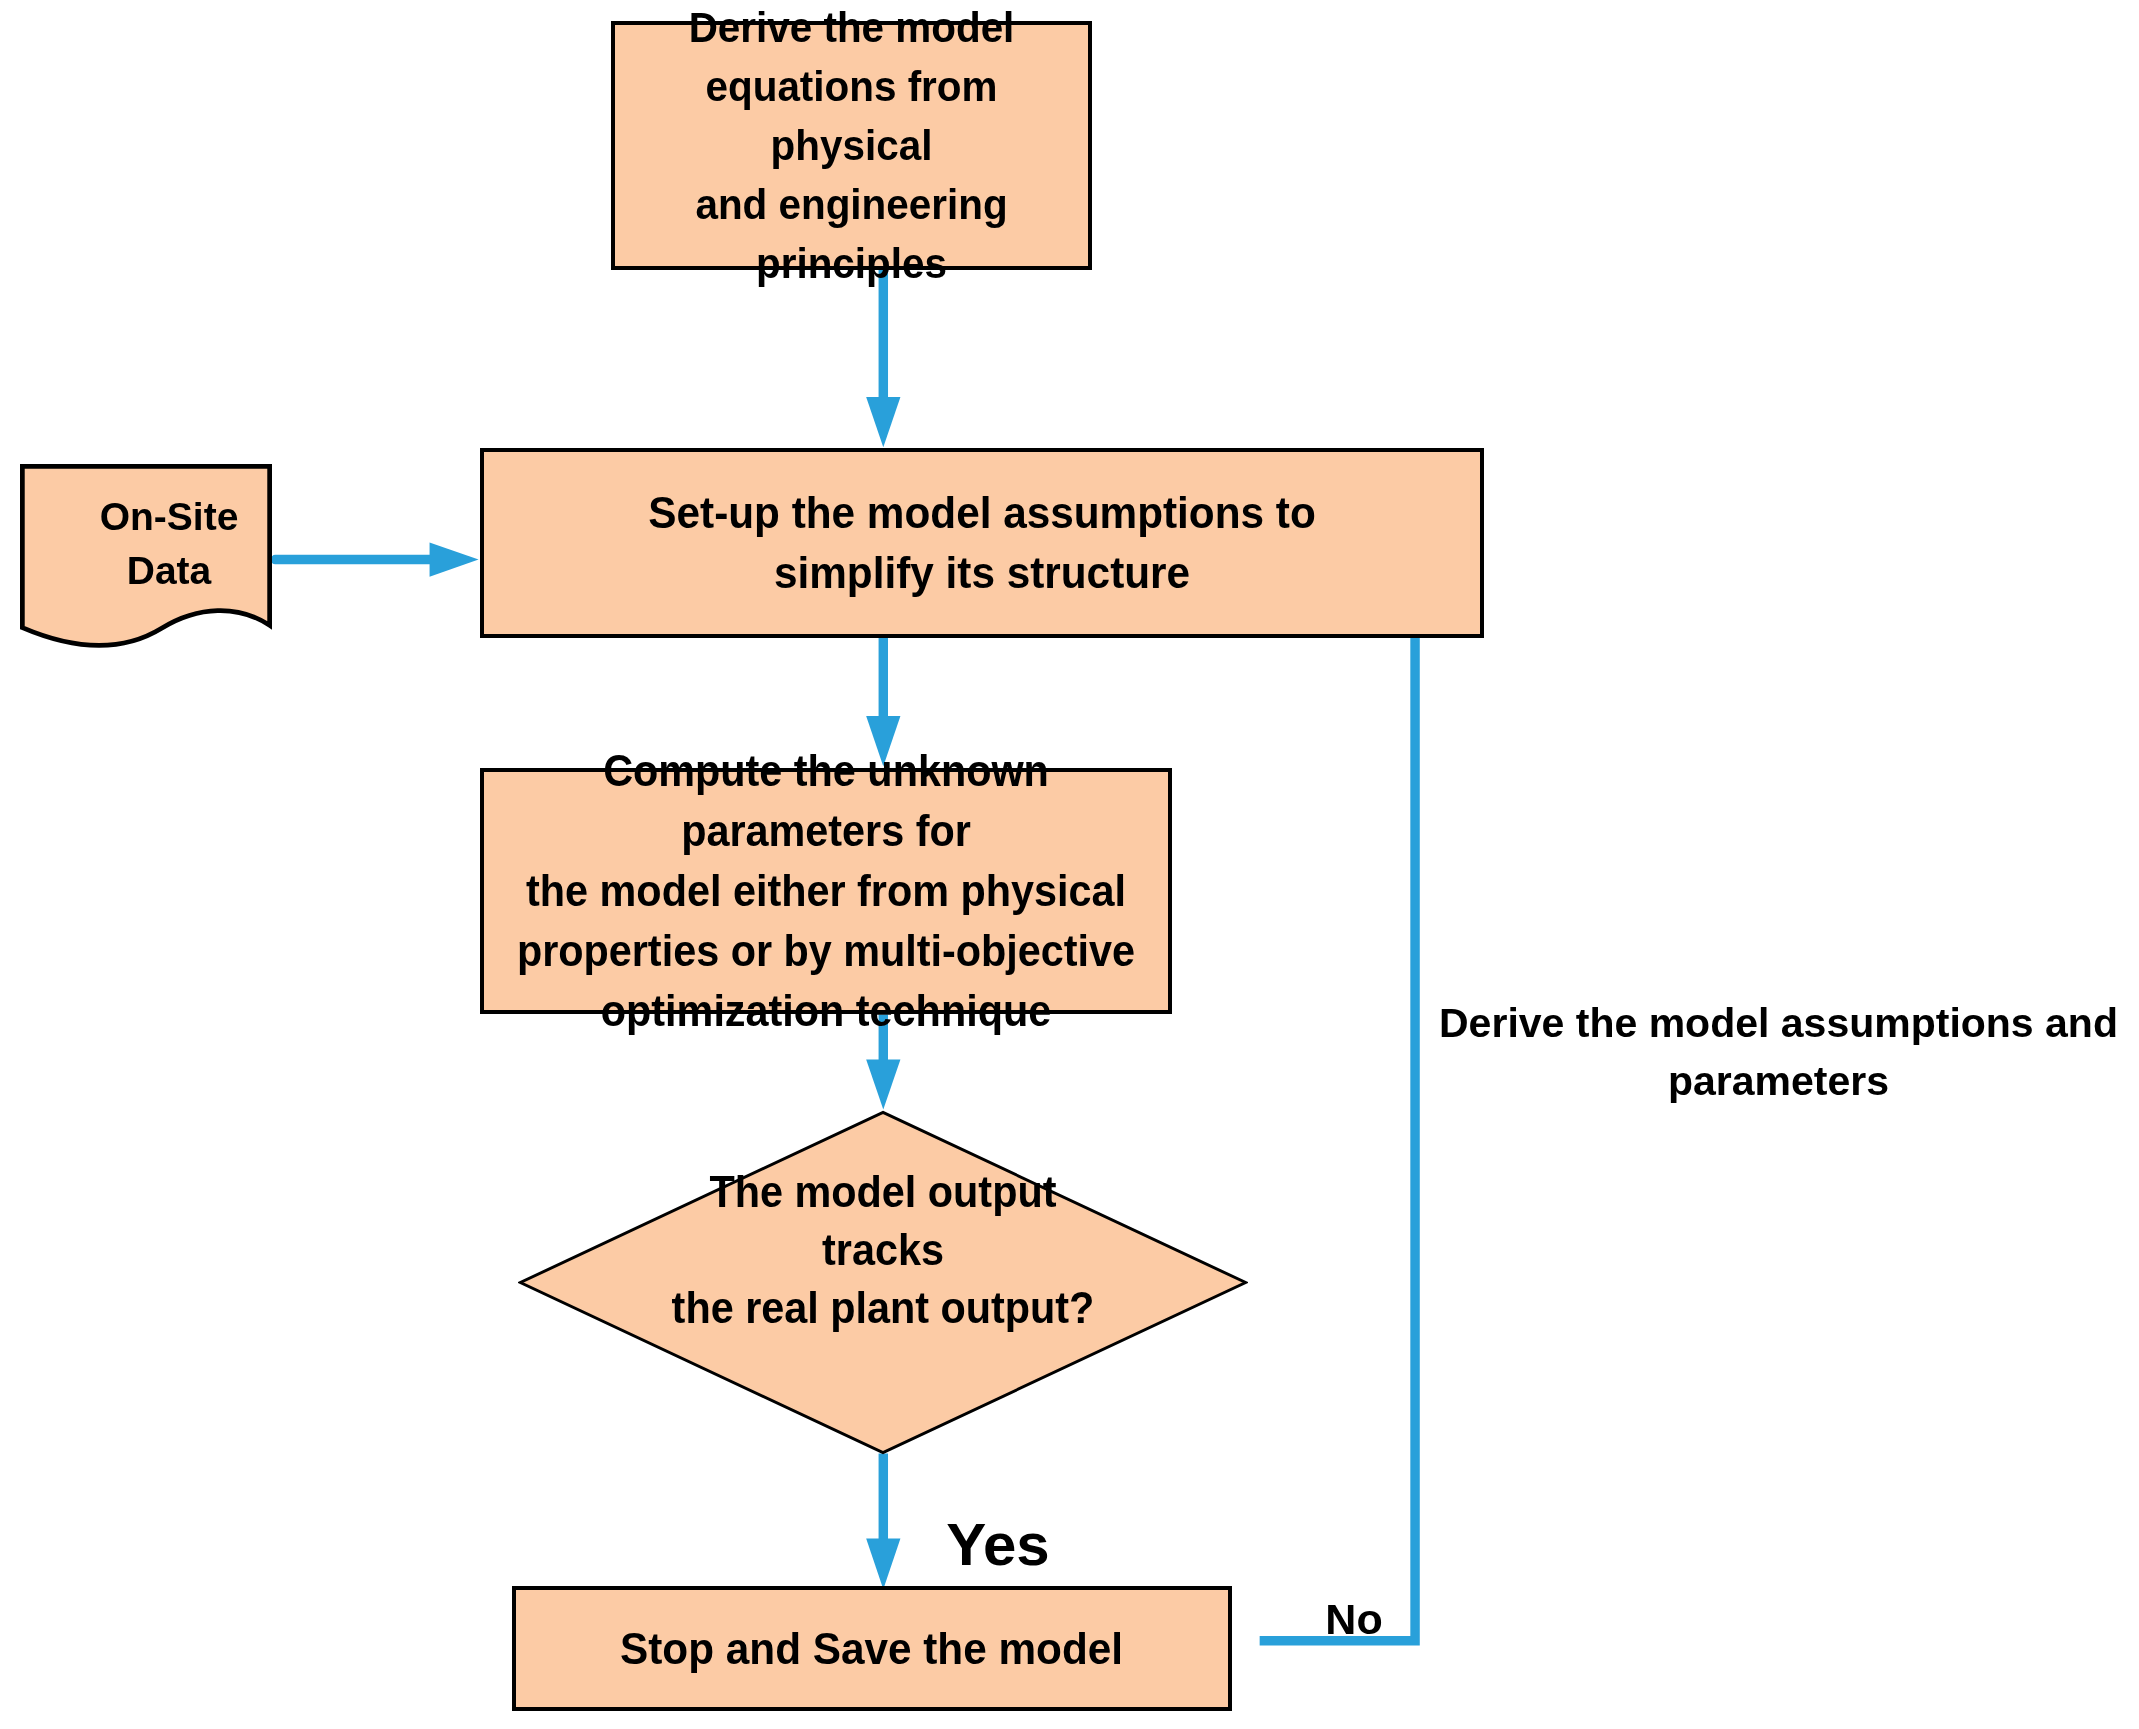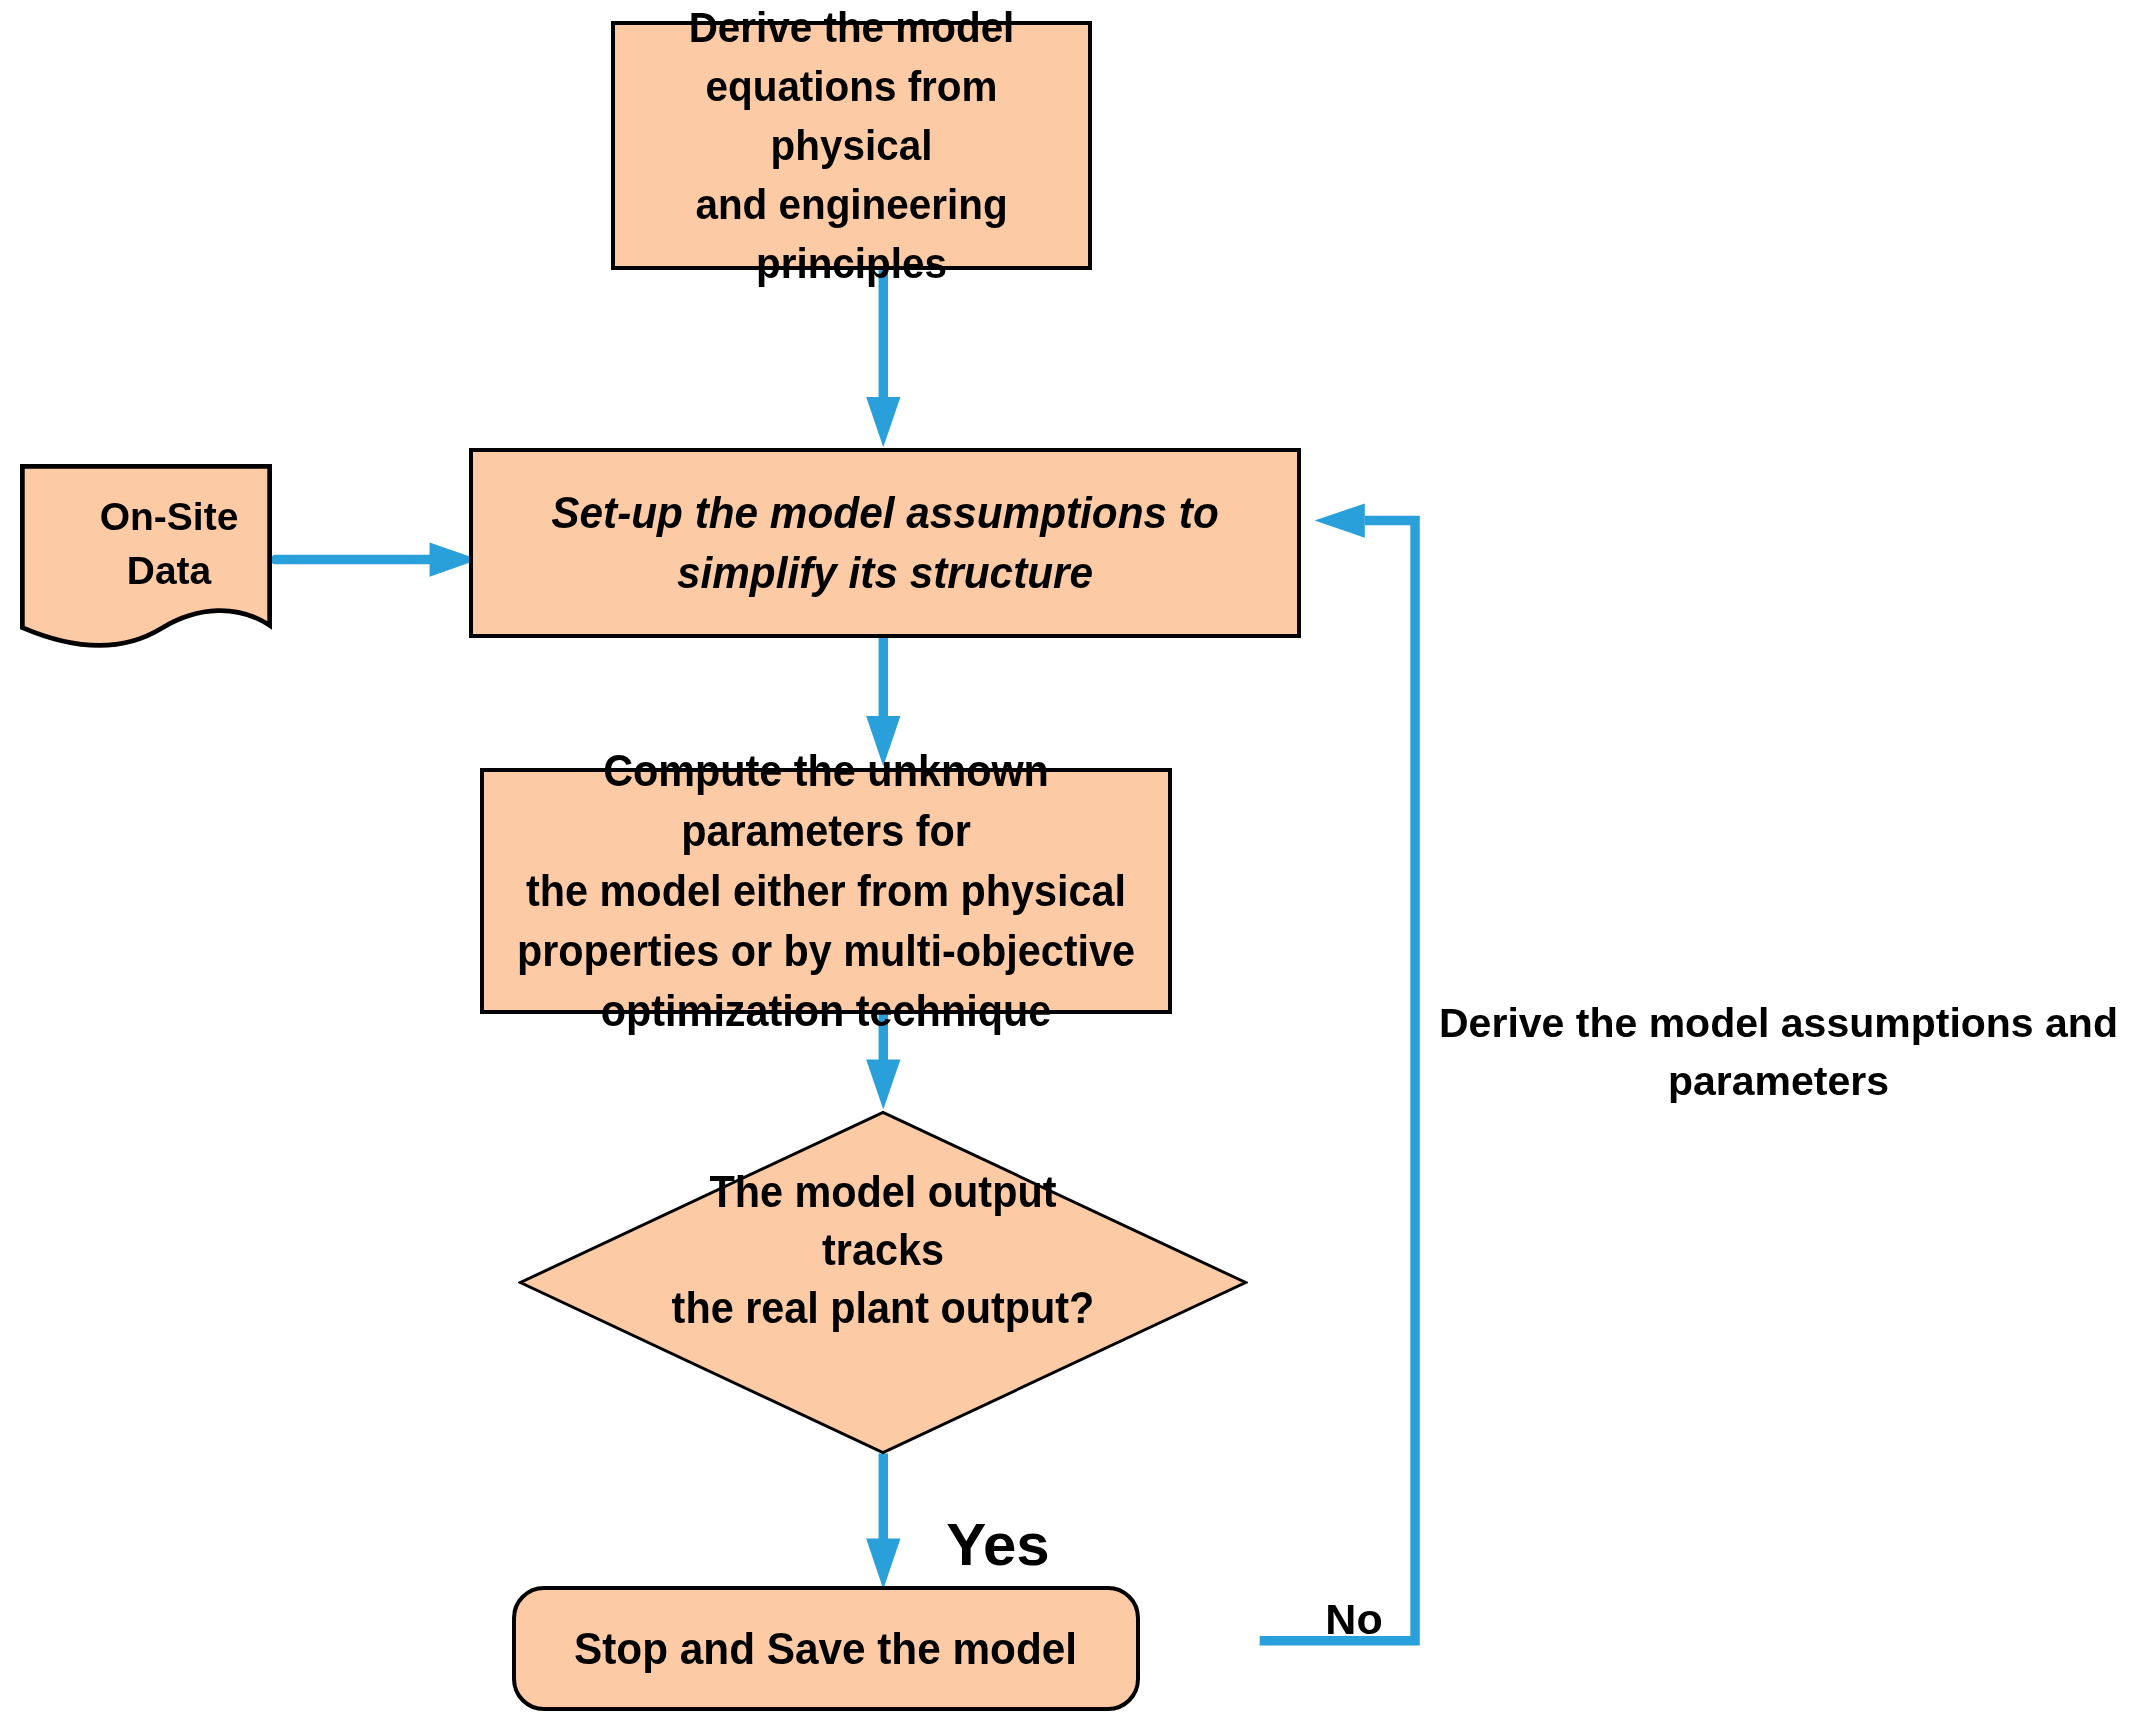--- a/index.html
+++ b/index.html
@@ -17,25 +17,25 @@
   .node{
     position:absolute;box-sizing:border-box;
     background:var(--shape-fill,#FCCBA5);
     border:4.7px solid var(--shape-border,#000000);
     display:flex;align-items:center;justify-content:center;
     text-align:center;font-weight:bold;
   }
   .lbl{white-space:pre-line;transform:scaleX(0.94);}
   #node-derive{left:611px;top:20.7px;width:481px;height:249px;}
   #node-derive .lbl{font-size:43px;line-height:59px;}
-  #node-setup{left:469px;top:448px;width:832px;height:190px;font-style:italic;}
+  #node-setup{left:480px;top:448px;width:1004px;height:190px;}
   #node-setup .lbl{font-size:45px;line-height:60px;}
   #node-compute{left:480px;top:768px;width:692px;height:246px;justify-content:center;}
   #node-compute .lbl{font-size:44px;line-height:60px;}
-  #node-stop{left:512px;top:1586px;width:628px;height:125px;border-radius:32px;}
+  #node-stop{left:512px;top:1586px;width:720px;height:125px;}
   #node-stop .lbl{font-size:45px;line-height:53px;}
   .shape-wrap{position:absolute;}
   .shape-wrap svg{position:absolute;left:0;top:0;}
   .overlay-lbl{
     position:absolute;left:0;top:0;width:100%;height:100%;
     display:flex;align-items:center;justify-content:center;
     text-align:center;font-weight:bold;white-space:pre-line;
   }
   #shape-onsite{left:19.5px;top:464px;width:252px;height:195px;padding-left:47px;}
   #shape-onsite .overlay-lbl{font-size:39px;line-height:54px;padding-bottom:35px;box-sizing:border-box;}

